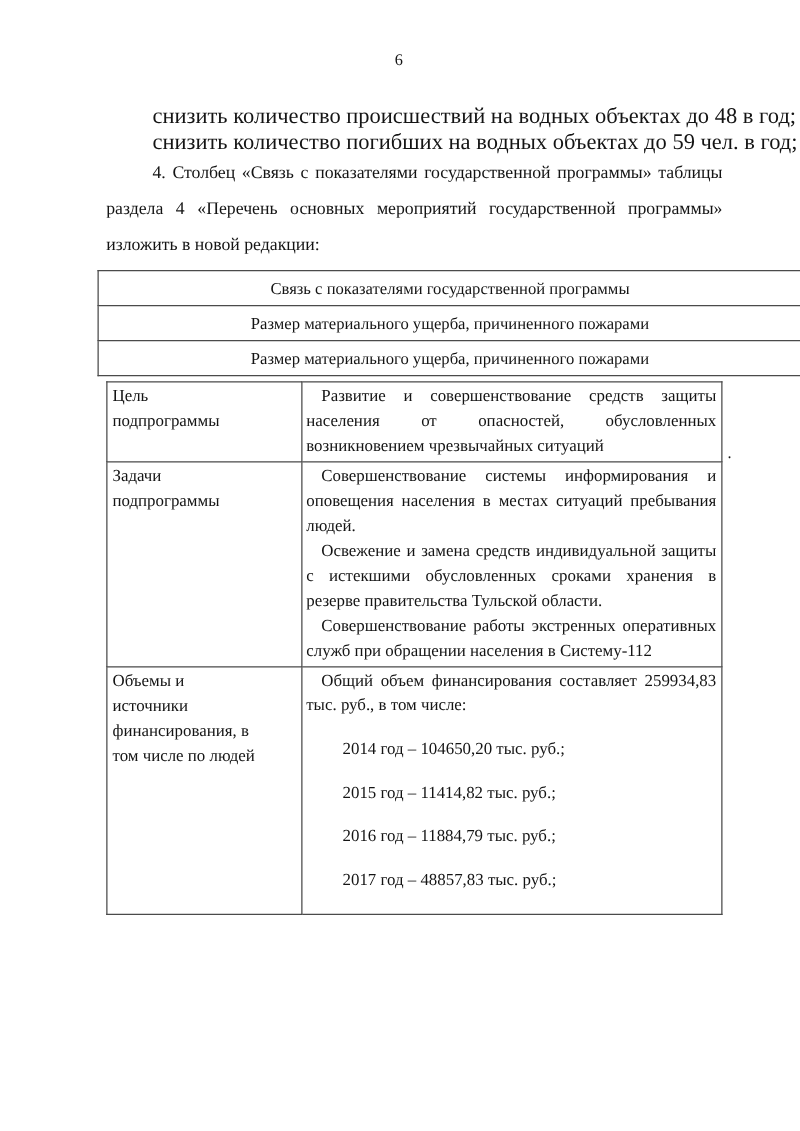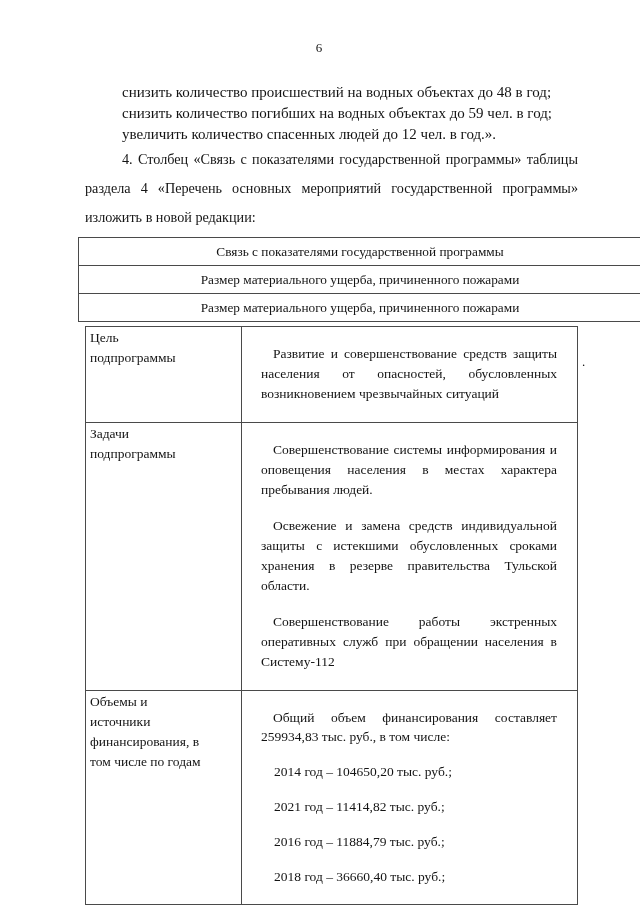--- a/index.html
+++ b/index.html
@@ -23,21 +23,21 @@
   }
   .content {
     position: absolute;
     left: 85px;
     top: 82px;
     width: 493px;
   }
   .line {
     margin: 0;
     text-indent: 37px;
-    font-size: 15px;
+    font-size: 18px;
     line-height: 21px;
     white-space: nowrap;
   }
   .para {
     margin: 0;
     text-indent: 37px;
     text-align: justify;
     font-size: 14.2px;
     line-height: 29px;
   }
@@ -78,39 +78,38 @@
   .t2 .c1 {
     width: 137px;
     padding: 1px 14px 2px 4px;
     line-height: 20px;
     white-space: pre-line;
   }
   .t2 .c2 {
     padding: 1px 4px 2px 3px;
     text-align: justify;
   }
-  .t2 .cp { margin: 16px; text-indent: 12px; line-height: 20px; }
+  .t2 .cp { margin: 0; text-indent: 12px; line-height: 20px; }
   .t2 tr.r1 { height: 63px; }
   .t2 tr.r2 { height: 142px; }
   .t2 tr.r3 { height: 113px; }
   .t2 tr.r3 .cp { line-height: 19px; }
   .t2 .li { margin: 16px; padding-left: 13px; line-height: 19px; text-align: left; }
 </style>
 </head>
 <body>
 
 <div class="page">
 
   <div class="pagenum">6</div>
 
   <div class="content">
 
     <p class="line">снизить количество происшествий на водных объектах до 48 в год;</p>
     <p class="line">снизить количество погибших на водных объектах до 59 чел. в год;</p>
-    <p class="line">увеличить количество спасенных людей до 12 чел. в год.».</p>
 
     <p class="para">4. Столбец «Связь с показателями государственной программы» таблицы раздела 4 «Перечень основных мероприятий государственной программы» изложить в новой редакции:</p>
 
     <table class="t1">
       <tbody>
         <tr class="single">
           <td>Связь с показателями государственной программы</td>
         </tr>
         <tr class="single">
           <td>Размер материального ущерба, причиненного пожарами</td>
@@ -128,36 +127,36 @@
           <td class="c1">Цель
 подпрограммы</td>
           <td class="c2">
             <p class="cp">Развитие и совершенствование средств защиты населения от опасностей, обусловленных возникновением чрезвычайных ситуаций</p>
           </td>
         </tr>
         <tr class="r2">
           <td class="c1">Задачи
 подпрограммы</td>
           <td class="c2">
-            <p class="cp">Совершенствование системы информирования и оповещения населения в местах характера пребывания людей.</p>
+            <p class="cp">Совершенствование системы информирования и оповещения населения в местах ситуаций пребывания людей.</p>
             <p class="cp">Освежение и замена средств индивидуальной защиты с истекшими обусловленных сроками хранения в резерве правительства Тульской области.</p>
             <p class="cp">Совершенствование работы экстренных оперативных служб при обращении населения в Систему-112</p>
           </td>
         </tr>
         <tr class="r3">
           <td class="c1">Объемы и
 источники
 финансирования, в
-том числе по годам</td>
+том числе по людей</td>
           <td class="c2">
             <p class="cp">Общий объем финансирования составляет 259934,83 тыс. руб., в том числе:</p>
             <p class="li">2014 год – 104650,20 тыс. руб.;</p>
-            <p class="li">2021 год – 11414,82 тыс. руб.;</p>
+            <p class="li">2015 год – 11414,82 тыс. руб.;</p>
             <p class="li">2016 год – 11884,79 тыс. руб.;</p>
-            <p class="li">2018 год – 36660,40 тыс. руб.;</p>
+            <p class="li">2017 год – 48857,83 тыс. руб.;</p>
           </td>
         </tr>
       </tbody>
     </table>
 
   </div>
 
   <div class="stray-mark">.</div>
 
 </div>

